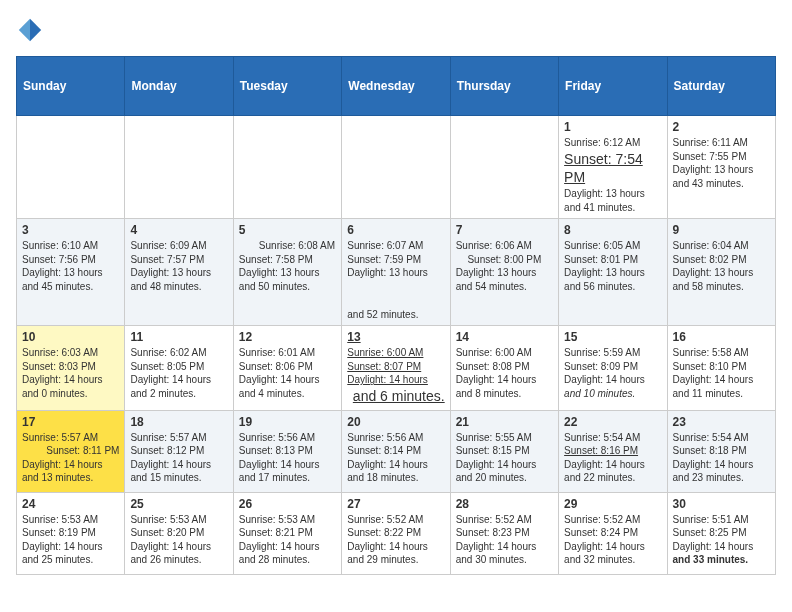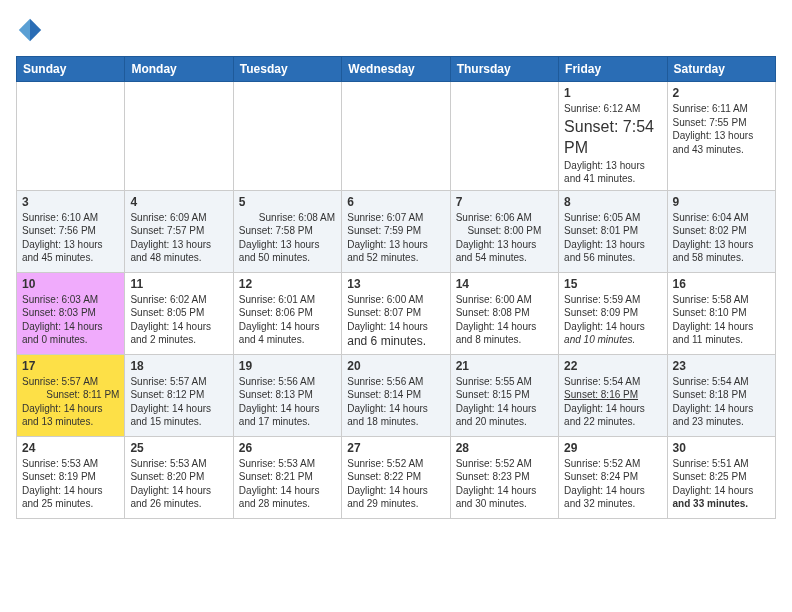--- a/index.html
+++ b/index.html
@@ -54,21 +54,21 @@
     }
     .calendar {
       width: 100%;
       border-collapse: collapse;
       table-layout: fixed;
     }
     .calendar thead th {
       background: #2a6db5;
       color: #fff;
       text-align: left;
-      padding: 5px 6px;
+      padding: 22px 6px;
       font-size: 12px;
       font-weight: bold;
       border: 1px solid #1e5a9a;
     }
     .calendar tbody td {
       vertical-align: top;
       border: 1px solid #ccc;
       padding: 4px 5px;
       font-size: 10px;
       color: #333;
@@ -126,21 +126,21 @@
   <tbody id="calendar-body">
   <tr>
         <td class="cell-empty"></td>
         <td class="cell-empty"></td>
         <td class="cell-empty"></td>
         <td class="cell-empty"></td>
         <td class="cell-empty"></td>
         <td style="background: rgb(255, 255, 255);">
           <span class="day-number">1</span>
           <div style="font-size: 10px; line-height: 1.35;">Sunrise: 6:12 AM</div>
-          <div style="font-size: 16px; line-height: 1.35;">Sunset: 7:54 PM</div>
+          <div style="font-size: 14px; line-height: 1.35; text-decoration: underline;">Sunset: 7:54 PM</div>
           <div style="font-size: 10px; line-height: 1.35;">Daylight: 13 hours</div>
           <div style="font-size: 10px; line-height: 1.35;">and 41 minutes.</div>
         </td>
         <td style="background: rgb(255, 255, 255);">
           <span class="day-number">2</span>
           <div style="font-size: 10px; line-height: 1.35;">Sunrise: 6:11 AM</div>
           <div style="font-size: 10px; line-height: 1.35;">Sunset: 7:55 PM</div>
           <div style="font-size: 10px; line-height: 1.35;">Daylight: 13 hours</div>
           <div style="font-size: 10px; line-height: 1.35;">and 43 minutes.</div>
         </td>
@@ -165,21 +165,21 @@
           <div style="font-size: 10px; line-height: 1.35; margin-left: 20px;">Sunrise: 6:08 AM</div>
           <div style="font-size: 10px; line-height: 1.35;">Sunset: 7:58 PM</div>
           <div style="font-size: 10px; line-height: 1.35;">Daylight: 13 hours</div>
           <div style="font-size: 10px; line-height: 1.35;">and 50 minutes.</div>
         </td>
         <td style="background: rgb(240, 244, 248);">
           <span class="day-number">6</span>
           <div style="font-size: 10px; line-height: 1.35;">Sunrise: 6:07 AM</div>
           <div style="font-size: 10px; line-height: 1.35;">Sunset: 7:59 PM</div>
           <div style="font-size: 10px; line-height: 1.35;">Daylight: 13 hours</div>
-          <div style="font-size: 10px; line-height: 1.35;">and 52 minutes.</div>
+          <div style="font-size: 10px; line-height: 1.35; margin-top: 28px;">and 52 minutes.</div>
         </td>
         <td style="background: rgb(240, 244, 248);">
           <span class="day-number">7</span>
           <div style="font-size: 10px; line-height: 1.35;">Sunrise: 6:06 AM</div>
           <div style="font-size: 10px; line-height: 1.35; text-align: center;">Sunset: 8:00 PM</div>
           <div style="font-size: 10px; line-height: 1.35;">Daylight: 13 hours</div>
           <div style="font-size: 10px; line-height: 1.35;">and 54 minutes.</div>
         </td>
         <td style="background: rgb(240, 244, 248);">
           <span class="day-number">8</span>
@@ -190,47 +190,47 @@
         </td>
         <td style="background: rgb(240, 244, 248);">
           <span class="day-number">9</span>
           <div style="font-size: 10px; line-height: 1.35;">Sunrise: 6:04 AM</div>
           <div style="font-size: 10px; line-height: 1.35;">Sunset: 8:02 PM</div>
           <div style="font-size: 10px; line-height: 1.35;">Daylight: 13 hours</div>
           <div style="font-size: 10px; line-height: 1.35;">and 58 minutes.</div>
         </td>
       </tr>
       <tr>
-        <td style="background: #f0abfc;">
+        <td style="background: #fef9c3;">
           <span class="day-number">10</span>
           <div style="font-size: 10px; line-height: 1.35;">Sunrise: 6:03 AM</div>
           <div style="font-size: 10px; line-height: 1.35;">Sunset: 8:03 PM</div>
           <div style="font-size: 10px; line-height: 1.35;">Daylight: 14 hours</div>
           <div style="font-size: 10px; line-height: 1.35;">and 0 minutes.</div>
         </td>
         <td style="background: rgb(255, 255, 255);">
           <span class="day-number">11</span>
           <div style="font-size: 10px; line-height: 1.35;">Sunrise: 6:02 AM</div>
           <div style="font-size: 10px; line-height: 1.35;">Sunset: 8:05 PM</div>
           <div style="font-size: 10px; line-height: 1.35;">Daylight: 14 hours</div>
           <div style="font-size: 10px; line-height: 1.35;">and 2 minutes.</div>
         </td>
         <td style="background: rgb(255, 255, 255);">
           <span class="day-number">12</span>
           <div style="font-size: 10px; line-height: 1.35;">Sunrise: 6:01 AM</div>
           <div style="font-size: 10px; line-height: 1.35;">Sunset: 8:06 PM</div>
           <div style="font-size: 10px; line-height: 1.35;">Daylight: 14 hours</div>
           <div style="font-size: 10px; line-height: 1.35;">and 4 minutes.</div>
         </td>
-        <td style="background: rgb(255, 255, 255);">
+        <td style="background: rgb(255, 255, 255); text-decoration: underline;">
           <span class="day-number">13</span>
           <div style="font-size: 10px; line-height: 1.35;">Sunrise: 6:00 AM</div>
           <div style="font-size: 10px; line-height: 1.35;">Sunset: 8:07 PM</div>
           <div style="font-size: 10px; line-height: 1.35;">Daylight: 14 hours</div>
-          <div style="font-size: 12px; line-height: 1.35;">and 6 minutes.</div>
+          <div style="font-size: 14px; line-height: 1.35; text-align: right;">and 6 minutes.</div>
         </td>
         <td style="background: rgb(255, 255, 255);">
           <span class="day-number">14</span>
           <div style="font-size: 10px; line-height: 1.35;">Sunrise: 6:00 AM</div>
           <div style="font-size: 10px; line-height: 1.35;">Sunset: 8:08 PM</div>
           <div style="font-size: 10px; line-height: 1.35;">Daylight: 14 hours</div>
           <div style="font-size: 10px; line-height: 1.35;">and 8 minutes.</div>
         </td>
         <td style="background: rgb(255, 255, 255);">
           <span class="day-number">15</span>

